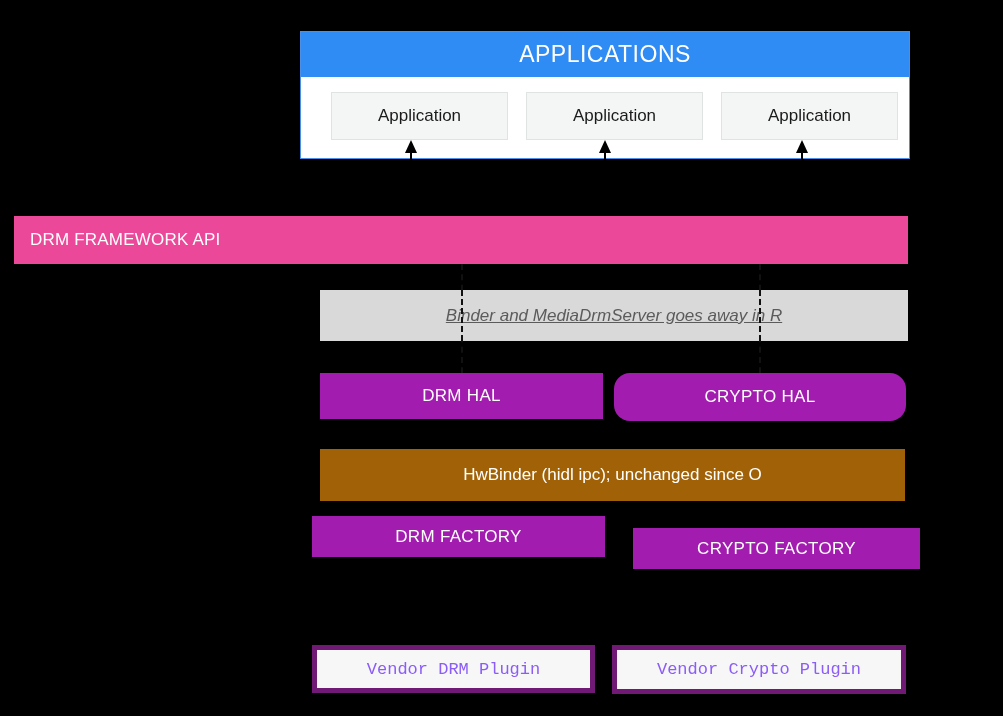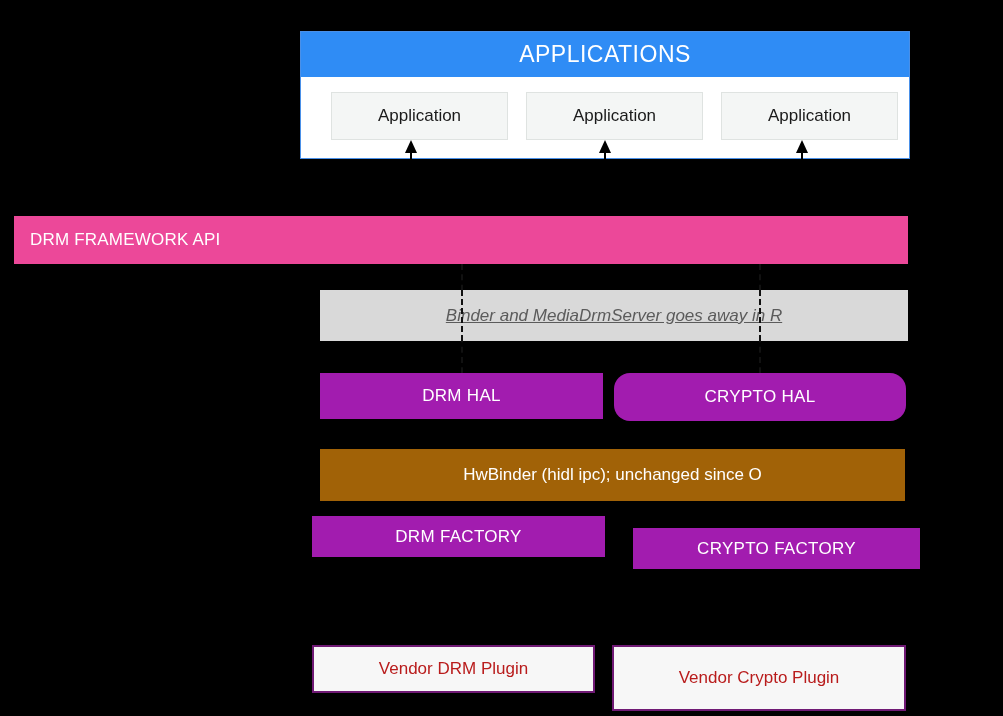--- a/index.html
+++ b/index.html
@@ -118,29 +118,30 @@
     justify-content: center;
   }
 
   
   .fac-drm    { left: 312px; top: 516px; width: 293px; height: 41px; }
   .fac-crypto { left: 619px; top: 528px; width: 287px; height: 41px; margin-left: 14px; }
 
   
   .plugin-box {
     background: #f7f7f7;
-    border: 2px solid #701a75;
-    color: #b91c1c;
-    font-size: 17px;
-    display: flex;
-    align-items: center;
-    justify-content: center;
+    border: 5px solid #701a75;
+    color: #8b5cf6;
+    font-size: 17px;
+    display: flex;
+    align-items: center;
+    justify-content: center;
+    font-family: Liberation Mono, monospace;
   }
   .plugin-drm    { left: 312px; top: 645px; width: 283px; height: 48px; }
-  .plugin-crypto { left: 612px; top: 645px; width: 294px; height: 66px; }
+  .plugin-crypto { left: 612px; top: 645px; width: 294px; height: 49px; }
 
   
   .arrow-up, .arrow-down {
     width: 0; height: 0;
     border-left: 6px solid transparent;
     border-right: 6px solid transparent;
   }
   .arrow-up   { border-bottom: 13px solid #000000; }
   .arrow-down { border-top: 13px solid #000000; }
 

